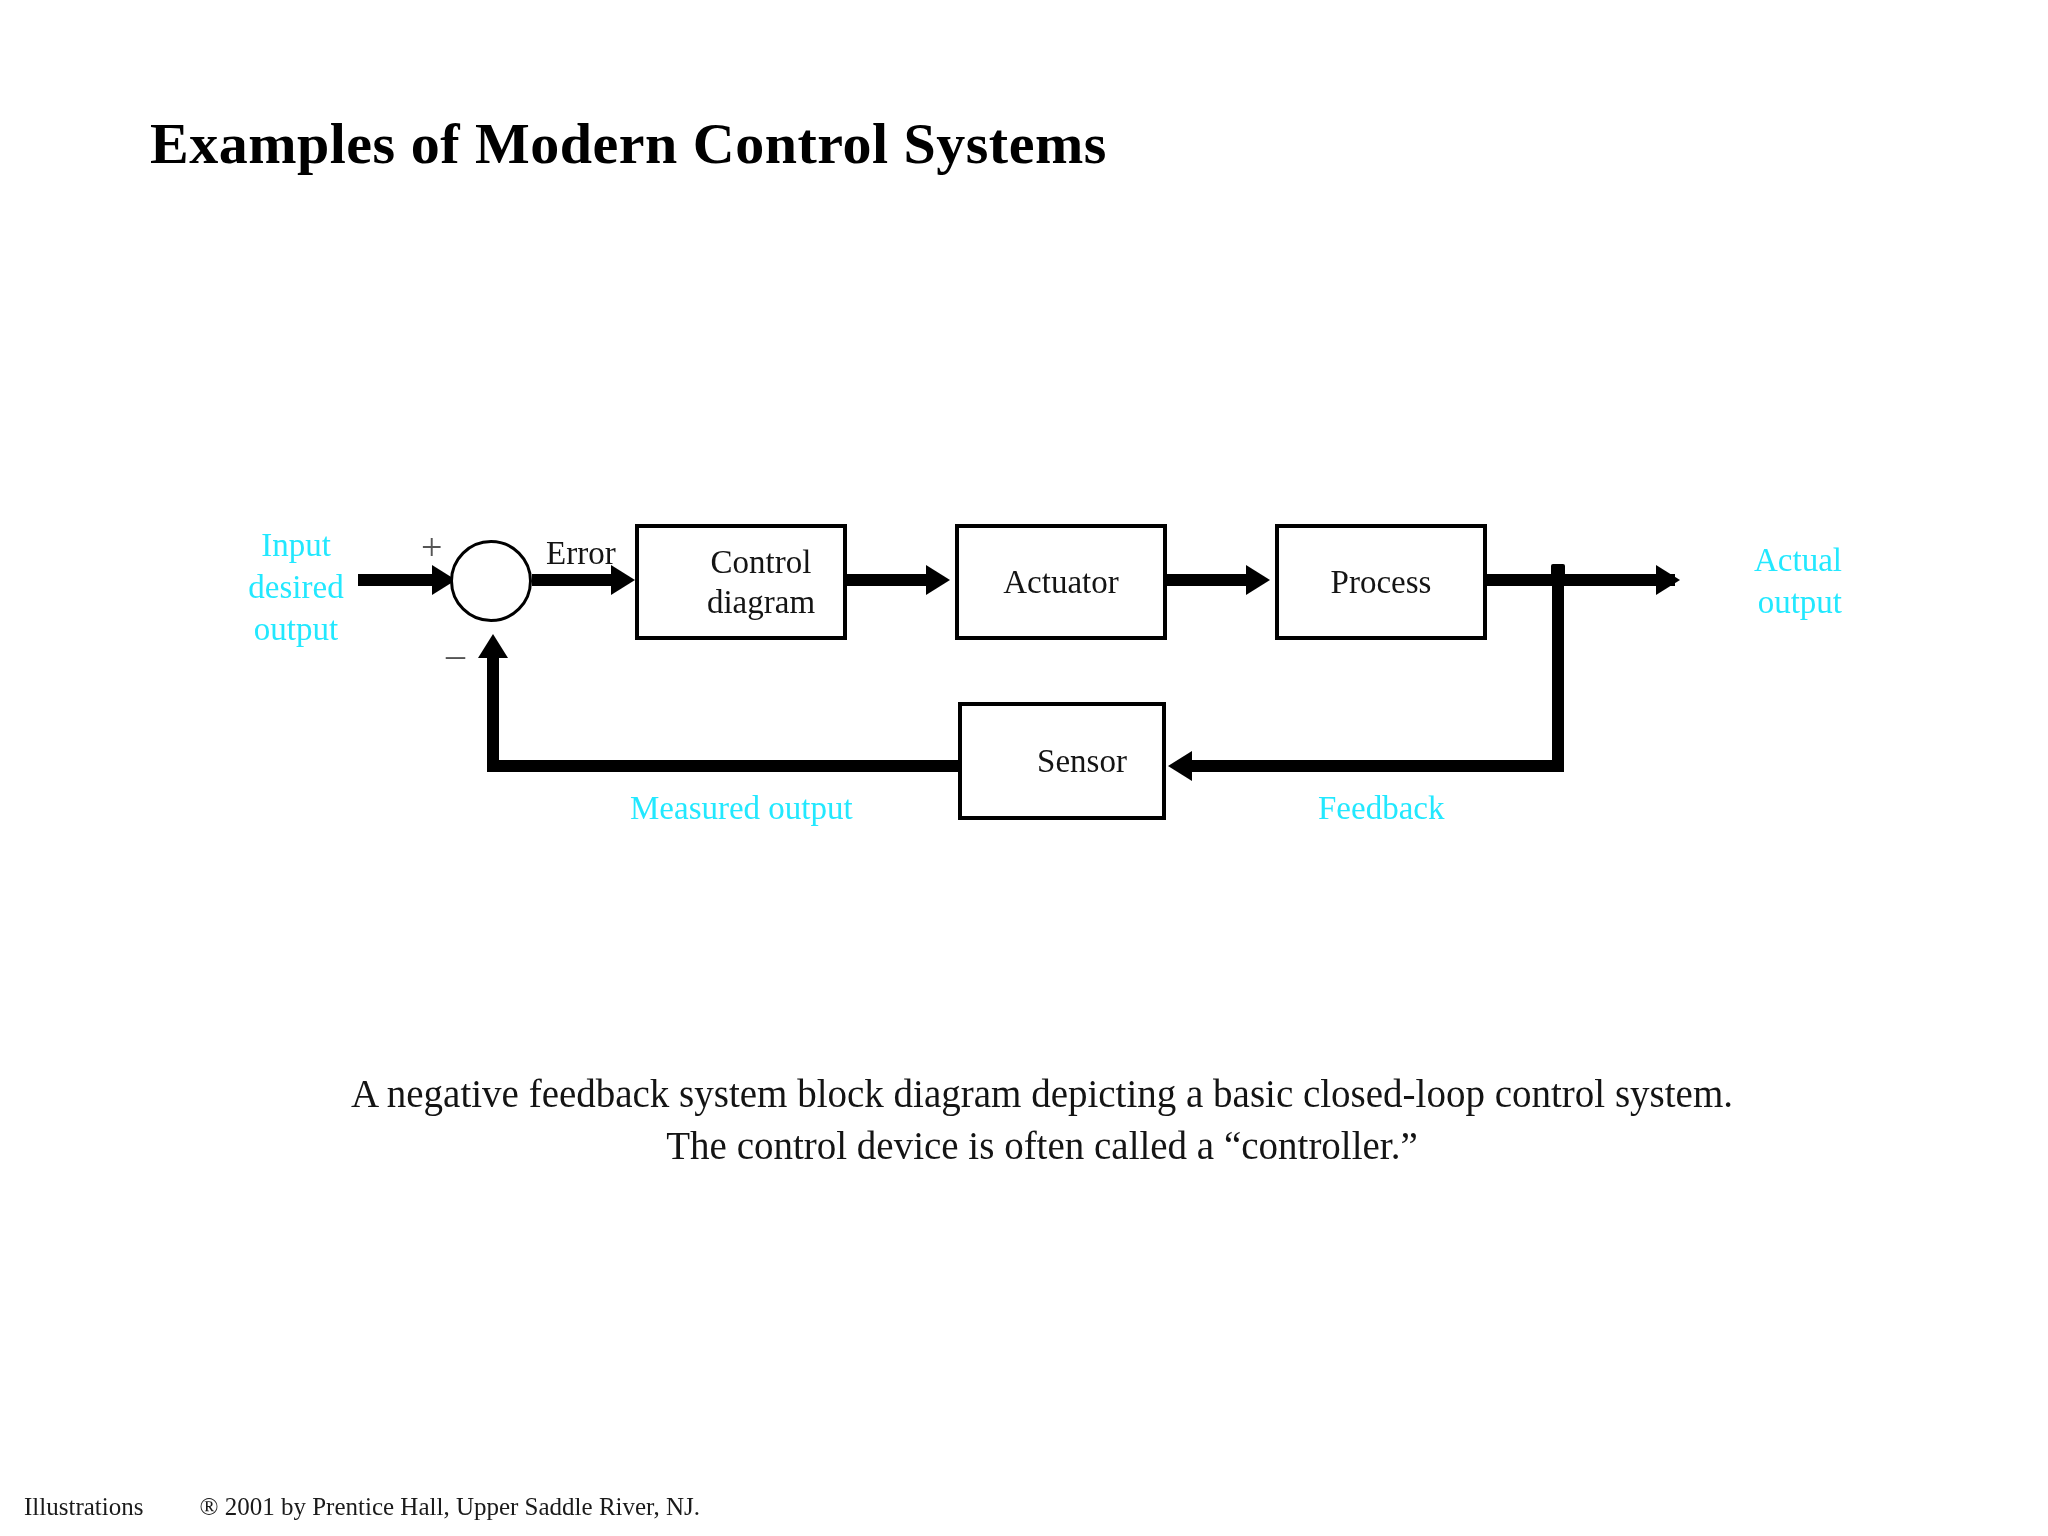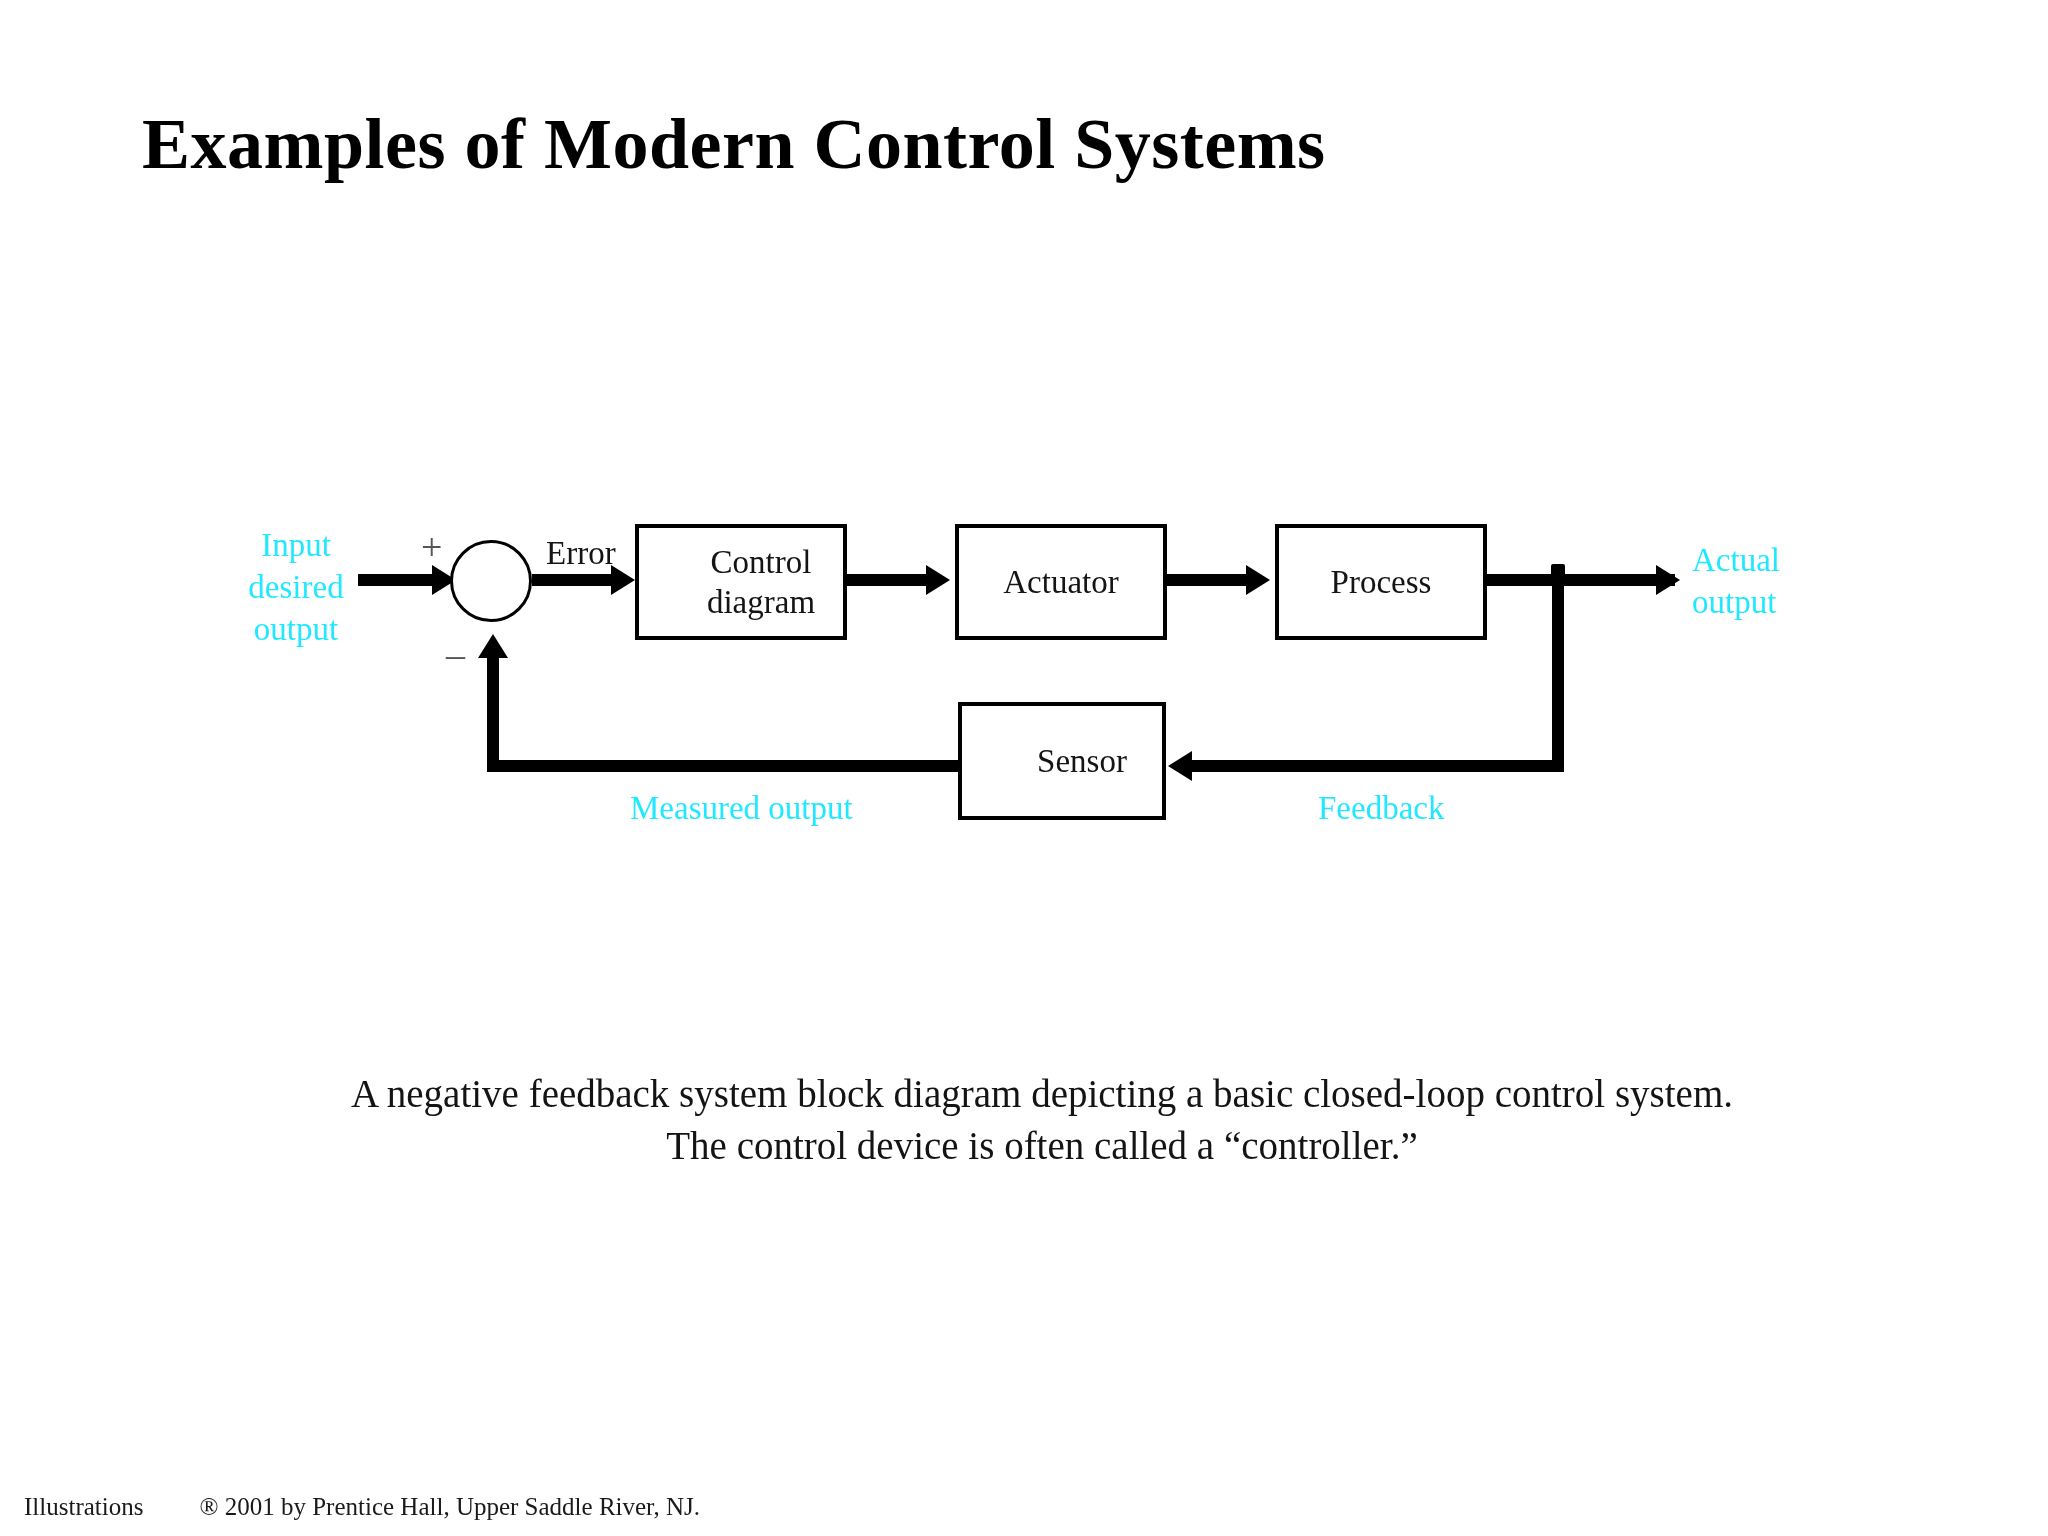--- a/index.html
+++ b/index.html
@@ -12,25 +12,25 @@
     height: 1536px;
     position: relative;
     overflow: hidden;
     font-family: "Liberation Serif", serif;
     -webkit-font-smoothing: none;
   }
 
   
   #slide-title {
     position: absolute;
-    left: 142px;
+    left: 150px;
     top: 108px;
     font-family: "Liberation Serif", serif;
     font-weight: bold;
-    font-size: 72px;
+    font-size: 58px;
     line-height: 72px;
     letter-spacing: 0.5px;
     color: #000000;
     white-space: nowrap;
   }
 
   
   #diagram {
     position: absolute;
     left: 0;
@@ -209,21 +209,21 @@
   <div class="arrow-r" style="left:1246px; top:553px;"></div>
 
   <div class="blk" style="left:1275px; top:512px; width:212px; height:116px;">
     <span>Process</span>
   </div>
 
   <div class="hline" style="left:1487px; top:562px; width:188px; height:12px;"></div>
   <div class="arrow-r" style="left:1656px; top:553px;"></div>
   <div id="junction-dot" style="left:1551px; top:552px;"></div>
 
-  <div class="cyan-label" style="left:1692px; top:527px; width:150px; text-align:left;">
+  <div class="cyan-label" style="left:1692px; top:527px; width:150px; text-align:right;">
     <div>Actual</div>
     <div>output</div>
   </div>
 
   <div class="vline" style="left:1552px; top:562px; width:12px; height:192px;"></div>
 
   <div class="hline" style="left:1192px; top:748px; width:372px; height:12px;"></div>
   <div class="arrow-l" style="left:1168px; top:739px;"></div>
 
   <div class="cyan-label" style="left:1318px; top:775px;">Feedback</div>

